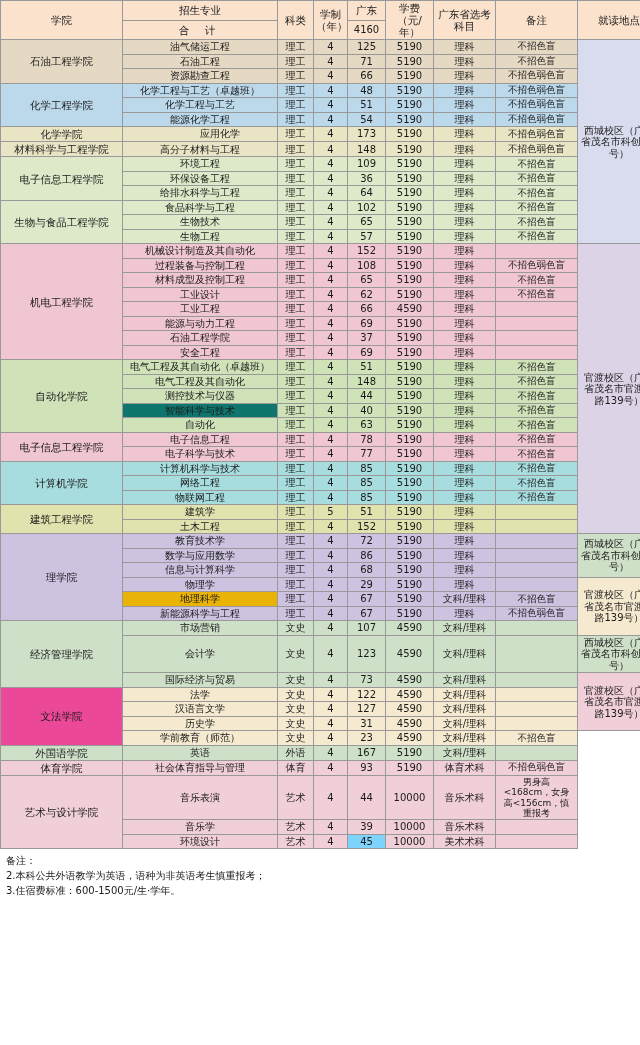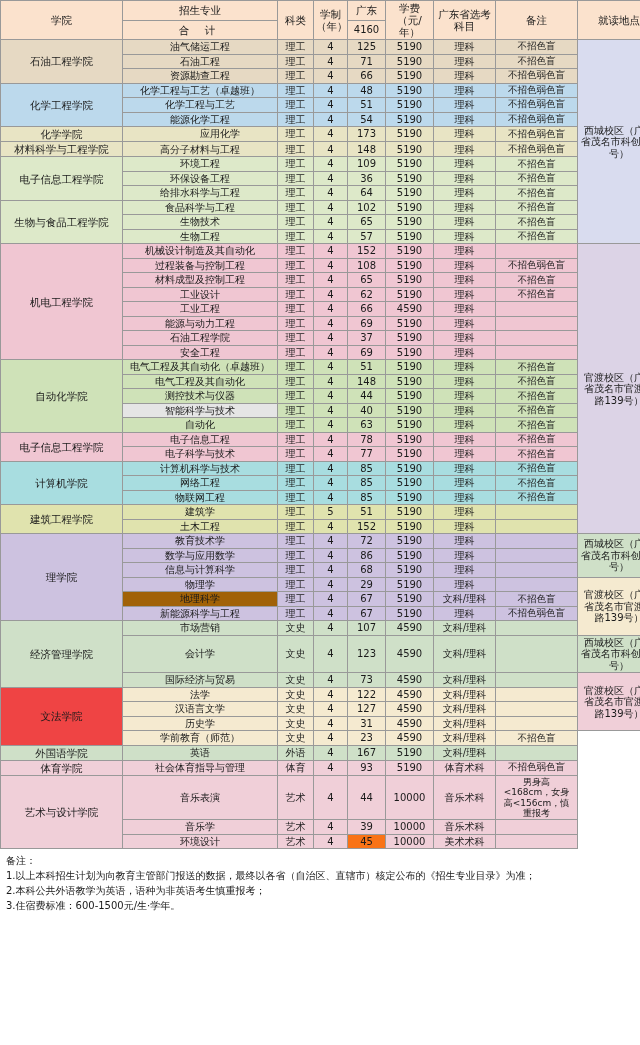--- a/index.html
+++ b/index.html
@@ -338,21 +338,21 @@
         <tr>
           <td class="major" style="background: rgb(207, 226, 184);">测控技术与仪器</td>
           <td class="" style="background: rgb(207, 226, 184);">理工</td>
           <td class="" style="background: rgb(207, 226, 184);">4</td>
           <td class="" style="background: rgb(207, 226, 184);">44</td>
           <td class="" style="background: rgb(207, 226, 184);">5190</td>
           <td class="" style="background: rgb(207, 226, 184);">理科</td>
           <td class="note-cell" style="background: rgb(207, 226, 184);">不招色盲</td>
         </tr>
         <tr>
-          <td class="major" style="background: #e5e5e5;">智能科学与技术</td>
+          <td class="major" style="background: #0f766e;">智能科学与技术</td>
           <td class="" style="background: rgb(207, 226, 184);">理工</td>
           <td class="" style="background: rgb(207, 226, 184);">4</td>
           <td class="" style="background: rgb(207, 226, 184);">40</td>
           <td class="" style="background: rgb(207, 226, 184);">5190</td>
           <td class="" style="background: rgb(207, 226, 184);">理科</td>
           <td class="note-cell" style="background: rgb(207, 226, 184);">不招色盲</td>
         </tr>
         <tr>
           <td class="major" style="background: rgb(207, 226, 184);">自动化</td>
           <td class="" style="background: rgb(207, 226, 184);">理工</td>
@@ -461,21 +461,21 @@
           <td class="major" style="background: rgb(205, 194, 224);">物理学</td>
           <td class="" style="background: rgb(205, 194, 224);">理工</td>
           <td class="" style="background: rgb(205, 194, 224);">4</td>
           <td class="" style="background: rgb(205, 194, 224);">29</td>
           <td class="" style="background: rgb(205, 194, 224);">5190</td>
           <td class="" style="background: rgb(205, 194, 224);">理科</td>
           <td class="note-cell" style="background: rgb(205, 194, 224);"></td>
           <td class="place" rowspan="4" style="background: rgb(245, 234, 208);">官渡校区（广东省茂名市官渡二路139号）</td>
         </tr>
         <tr>
-          <td class="major" style="background: #a16207;">地理科学</td>
+          <td class="major" style="background: #eab308;">地理科学</td>
           <td class="" style="background: rgb(205, 194, 224);">理工</td>
           <td class="" style="background: rgb(205, 194, 224);">4</td>
           <td class="" style="background: rgb(205, 194, 224);">67</td>
           <td class="" style="background: rgb(205, 194, 224);">5190</td>
           <td class="" style="background: rgb(205, 194, 224);">文科/理科</td>
           <td class="note-cell" style="background: rgb(205, 194, 224);">不招色盲</td>
         </tr>
         <tr>
           <td class="major" style="background: rgb(205, 194, 224);">新能源科学与工程</td>
           <td class="" style="background: rgb(205, 194, 224);">理工</td>
@@ -509,21 +509,21 @@
           <td class="major" style="background: rgb(207, 224, 200);">国际经济与贸易</td>
           <td class="" style="background: rgb(207, 224, 200);">文史</td>
           <td class="" style="background: rgb(207, 224, 200);">4</td>
           <td class="" style="background: rgb(207, 224, 200);">73</td>
           <td class="" style="background: rgb(207, 224, 200);">4590</td>
           <td class="" style="background: rgb(207, 224, 200);">文科/理科</td>
           <td class="note-cell" style="background: rgb(207, 224, 200);"></td>
           <td class="place" rowspan="4" style="background: rgb(240, 207, 216);">官渡校区（广东省茂名市官渡二路139号）</td>
         </tr>
         <tr>
-          <td class="college" rowspan="4" style="background: #ef4444;">文法学院</td>
+          <td class="college" rowspan="4" style="background: #ec4899;">文法学院</td>
           <td class="major" style="background: rgb(245, 234, 208);">法学</td>
           <td class="" style="background: rgb(245, 234, 208);">文史</td>
           <td class="" style="background: rgb(245, 234, 208);">4</td>
           <td class="" style="background: rgb(245, 234, 208);">122</td>
           <td class="" style="background: rgb(245, 234, 208);">4590</td>
           <td class="" style="background: rgb(245, 234, 208);">文科/理科</td>
           <td class="note-cell" style="background: rgb(245, 234, 208);"></td>
         </tr>
         <tr>
           <td class="major" style="background: rgb(245, 234, 208);">汉语言文学</td>
@@ -588,29 +588,28 @@
           <td class="" style="background: rgb(240, 207, 216);">4</td>
           <td class="" style="background: rgb(240, 207, 216);">39</td>
           <td class="" style="background: rgb(240, 207, 216);">10000</td>
           <td class="" style="background: rgb(240, 207, 216);">音乐术科</td>
           <td class="note-cell" style="background: rgb(240, 207, 216);"></td>
         </tr>
         <tr>
           <td class="major" style="background: rgb(240, 207, 216);">环境设计</td>
           <td class="" style="background: rgb(240, 207, 216);">艺术</td>
           <td class="" style="background: rgb(240, 207, 216);">4</td>
-          <td class="" style="background: #f97316;">45</td>
+          <td class="" style="background: #7dd3fc;">45</td>
           <td class="" style="background: rgb(240, 207, 216);">10000</td>
           <td class="" style="background: rgb(240, 207, 216);">美术术科</td>
           <td class="note-cell" style="background: rgb(240, 207, 216);"></td>
         </tr>
       </tbody>
   </table>
 
   <div id="footer">
     <div>备注：</div>
     <div id="footer-lines">
-        <div>1.以上本科招生计划为向教育主管部门报送的数据，最终以各省（自治区、直辖市）核定公布的《招生专业目录》为准；</div>
         <div>2.本科公共外语教学为英语，语种为非英语考生慎重报考；</div>
         <div>3.住宿费标准：600-1500元/生·学年。</div>
       </div>
   </div>
 </div>
 
 </body></html>

